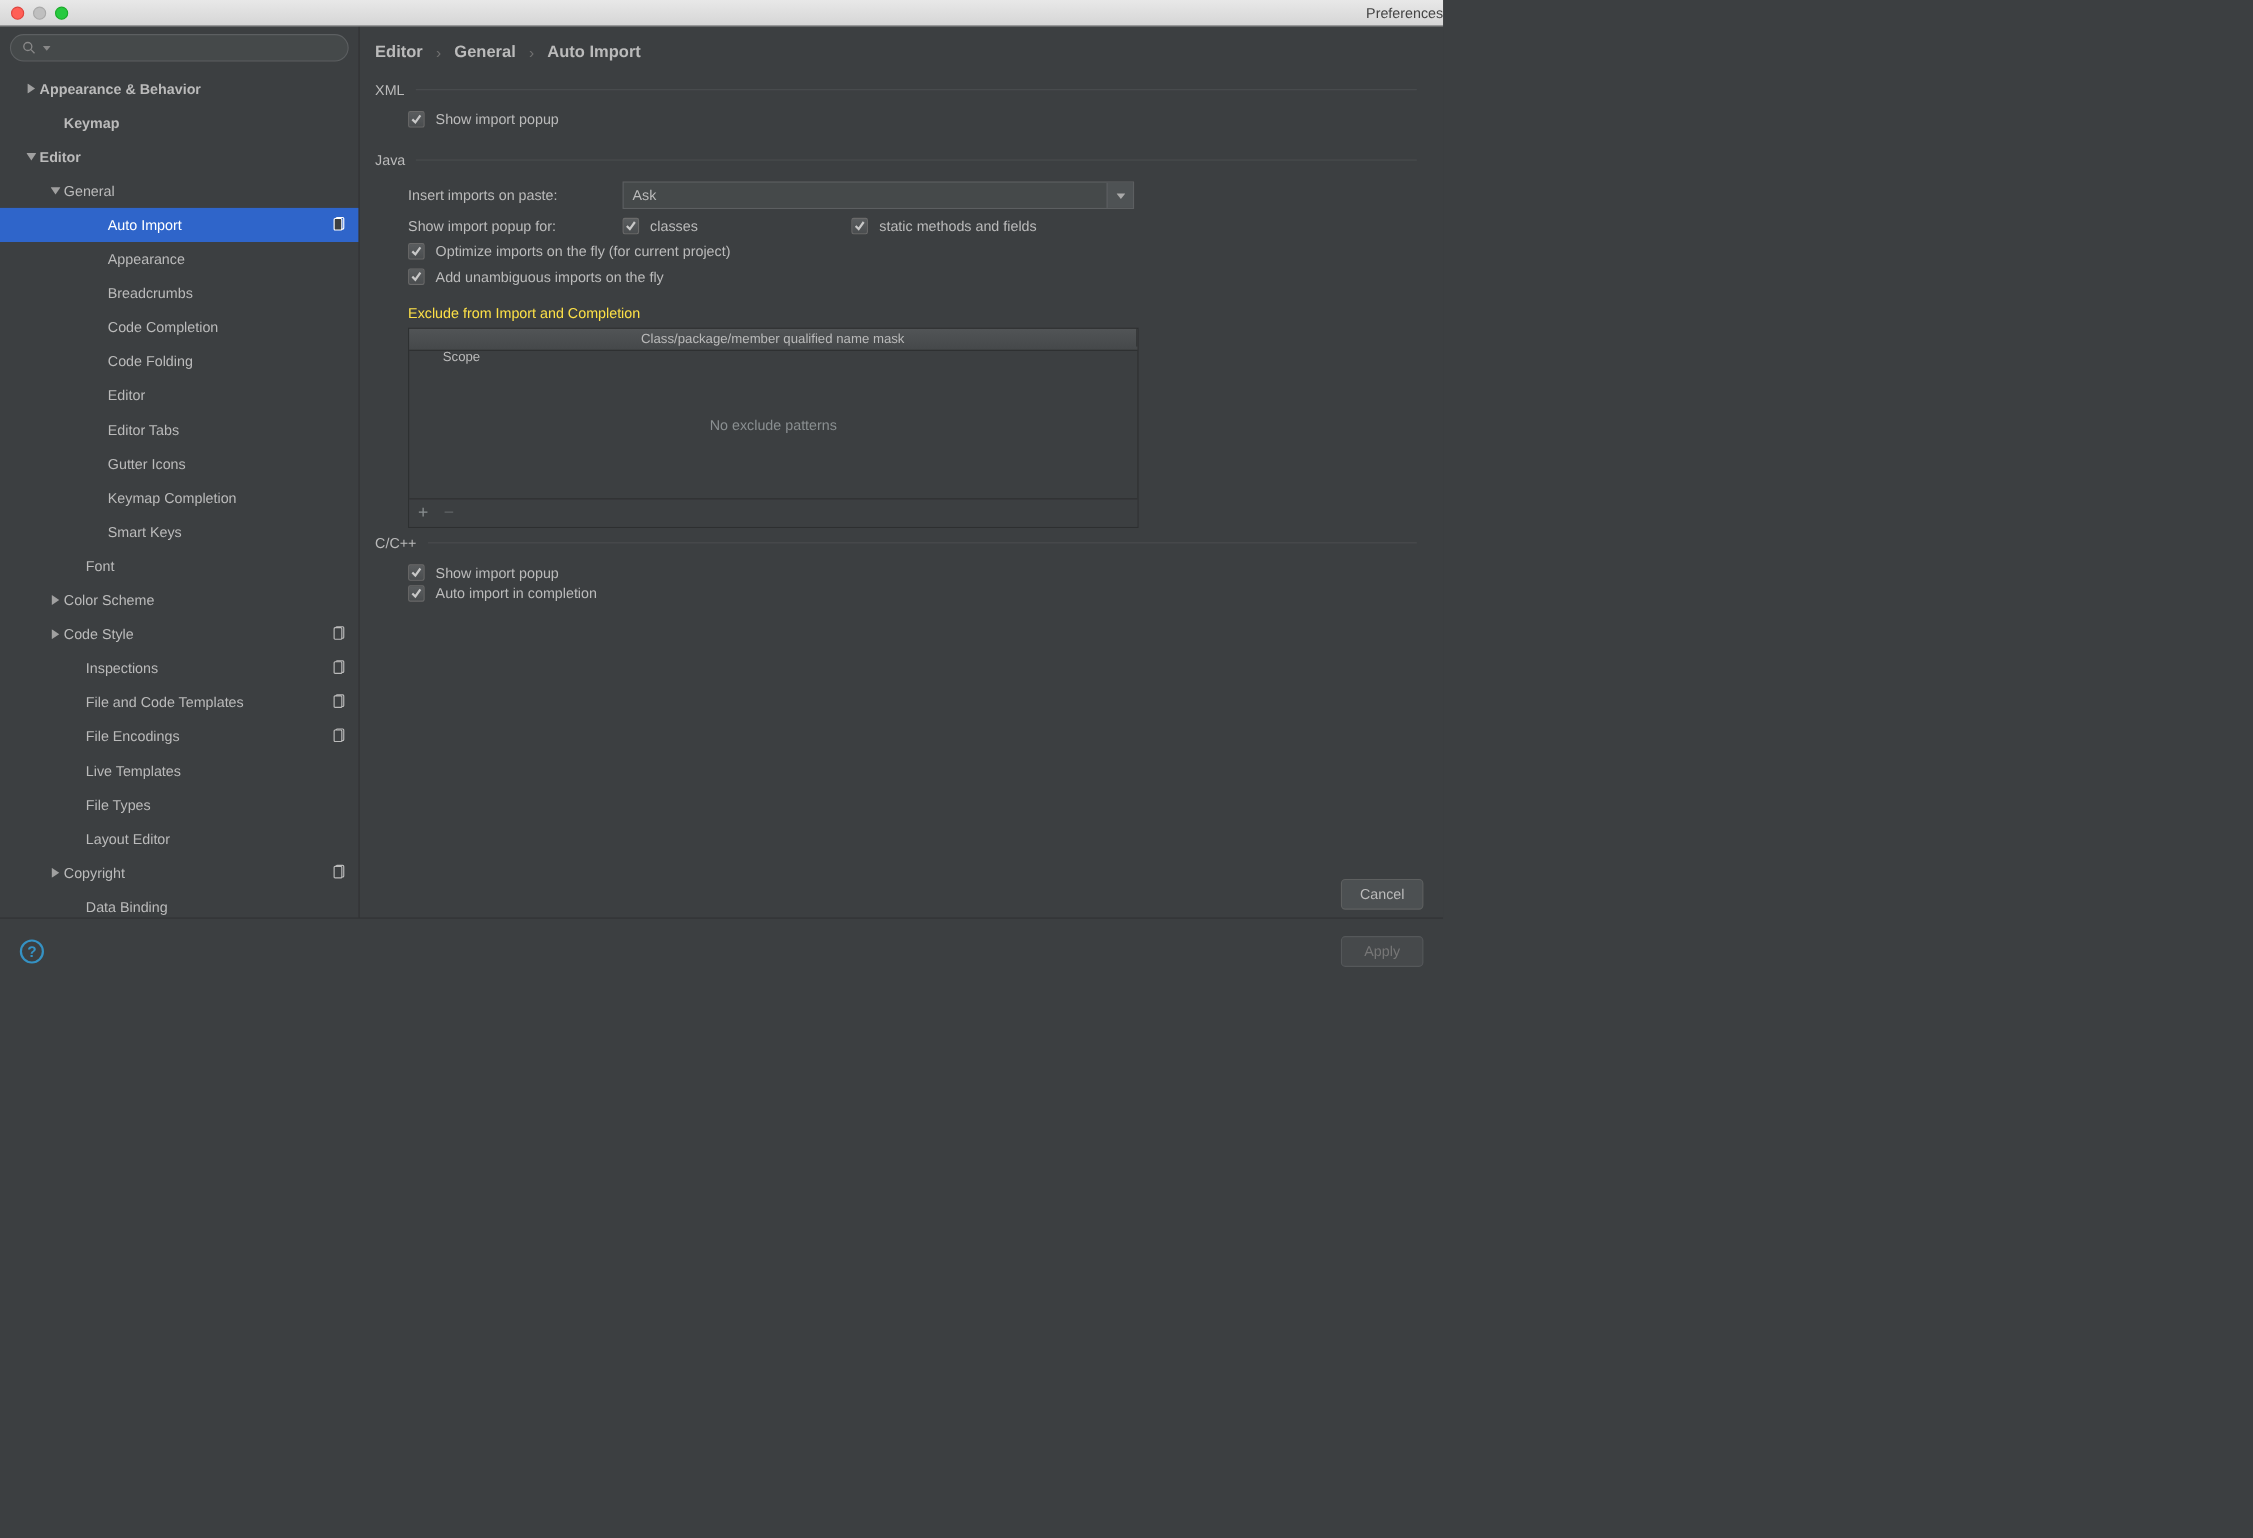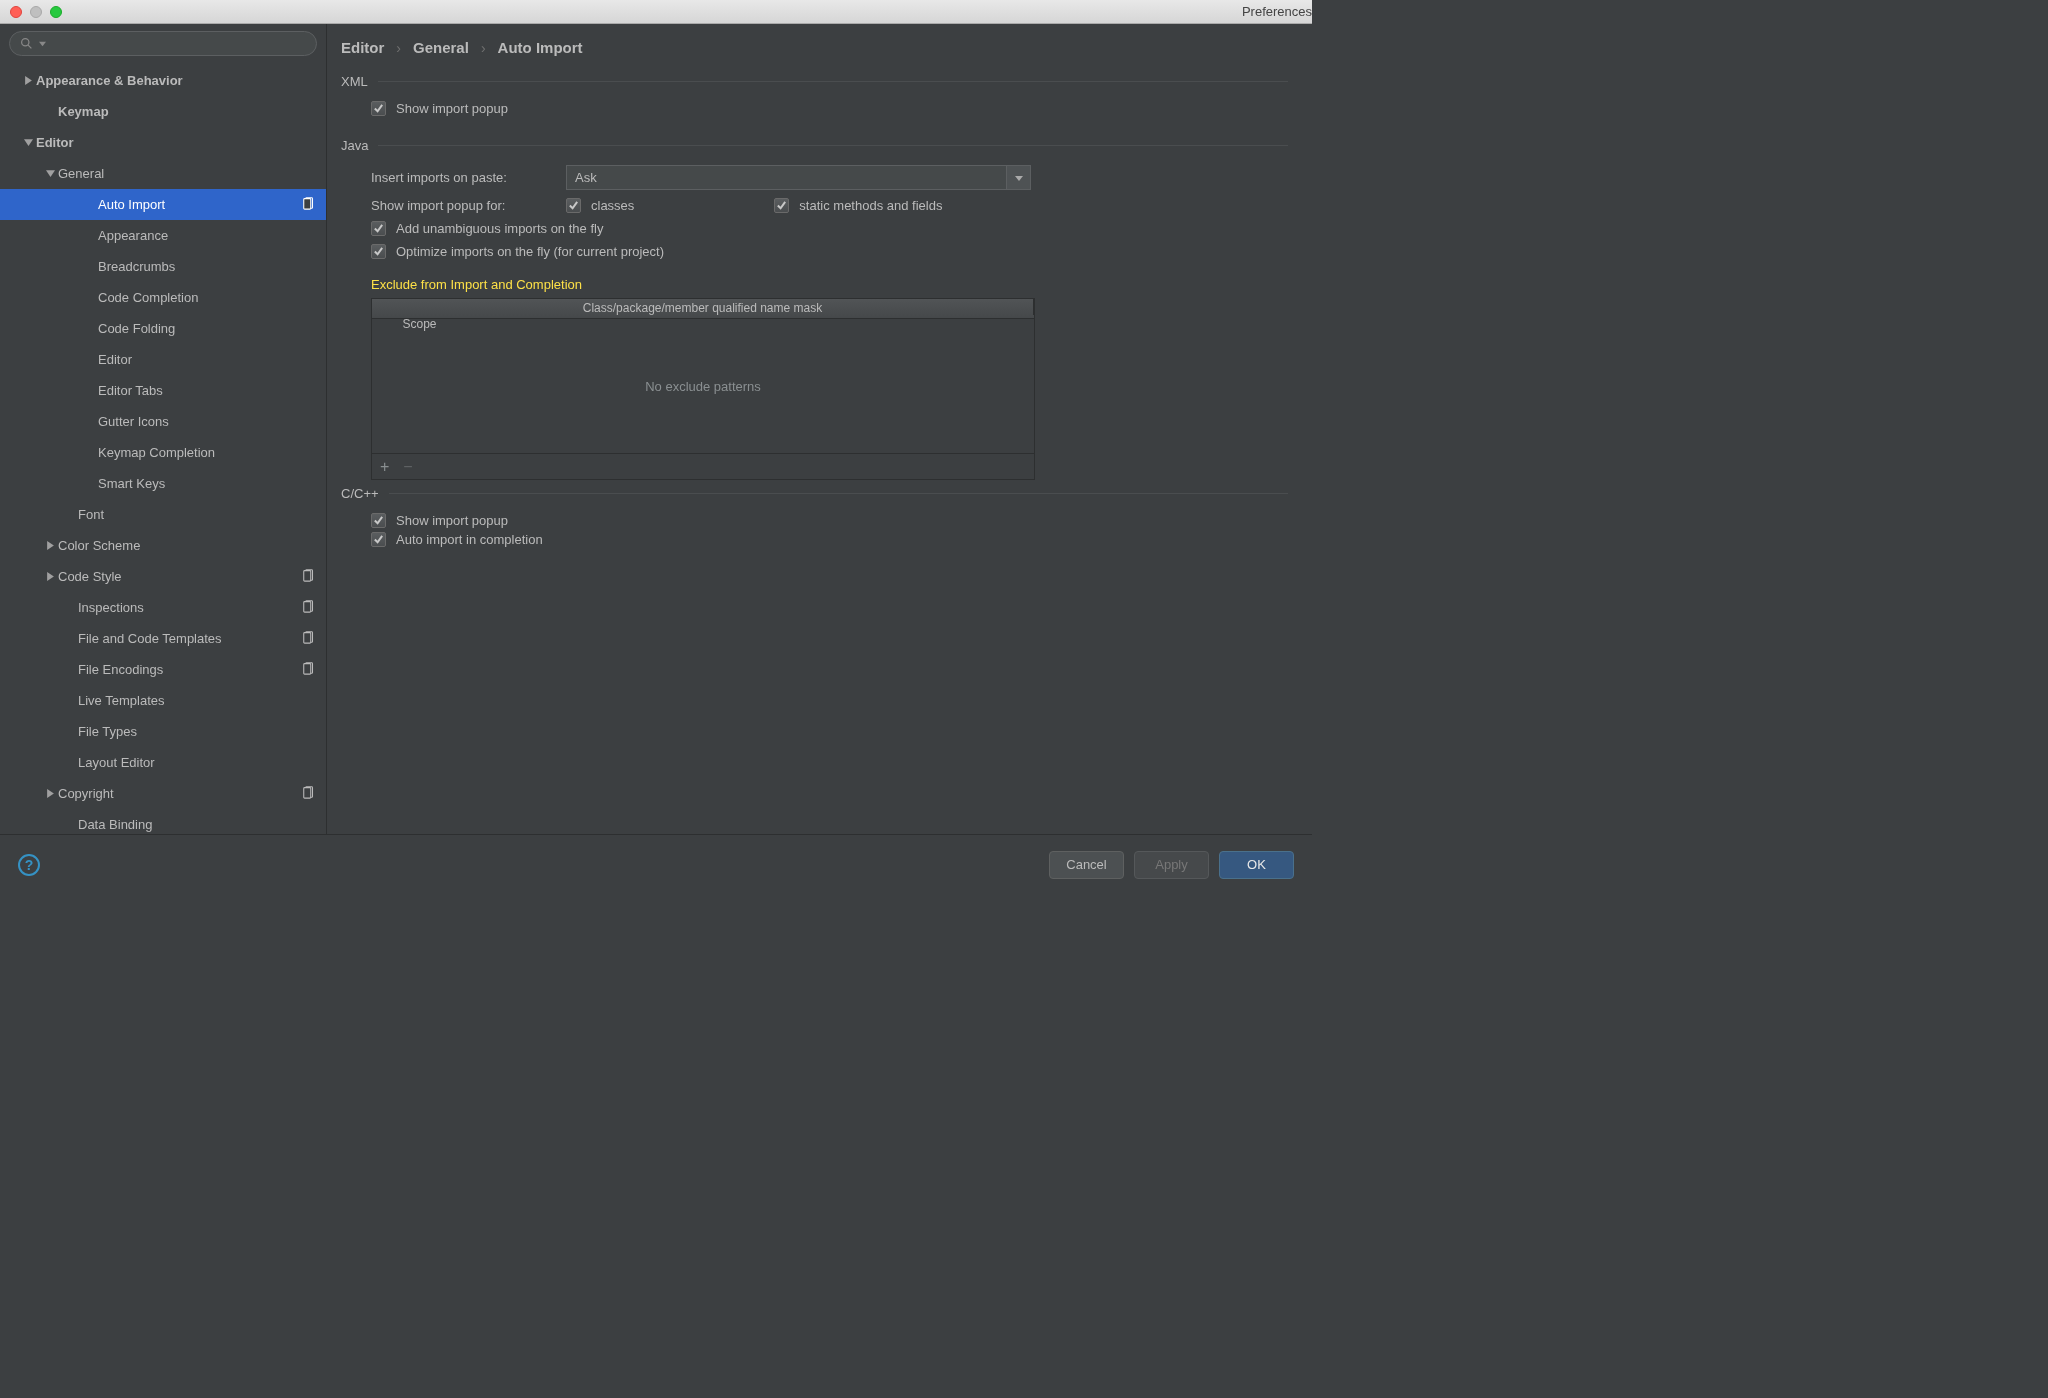--- a/index.html
+++ b/index.html
@@ -61,21 +61,21 @@
   .exclude-cols { display: flex; height: 20px; background: linear-gradient(#515456,#45484a); border-bottom: 1px solid #2d2f30; flex-direction: column; }
   .col-name { flex: 1; text-align: center; color: #bbbbbb; font-size: 12px; border-right: 1px solid #2d2f30; padding-top: 2px; }
   .col-scope { width: 95px; text-align: center; color: #bbbbbb; font-size: 12px; padding-top: 2px; }
   .exclude-body { height: 134px; display: flex; align-items: center; justify-content: center; color: #8a8f91; }
   .exclude-footer { height: 26px; border-top: 1px solid #2d2f30; background: #3c3f41; display: flex; align-items: center; padding: 0 8px; gap: 14px; }
   .exclude-footer .ic { color: #8a8f91; font-size: 16px; line-height: 1; cursor: default; }
   .exclude-footer .ic.dis { opacity: .45; }
   
   .footer { height: 60px; border-top: 1px solid #2d2f30; display: flex; align-items: center; padding: 0 18px; }
   .help { width: 22px; height: 22px; border-radius: 50%; border: 2px solid #3592c4; color: #3592c4; display: flex; align-items: center; justify-content: center; font-weight: bold; font-size: 14px; }
-  .footer-btns { margin-left: auto; display: flex; gap: 10px; }
+  .footer-btns { margin-left: auto; display: flex; gap: 24px; flex-direction: column; }
   .btn { min-width: 75px; height: 28px; border-radius: 4px; display: flex; align-items: center; justify-content: center; font-size: 13px; }
   .btn-normal { background: #4c5052; border: 1px solid #5e6060; color: #bbbbbb; }
   .btn-disabled { background: #46494b; border: 1px solid #55585a; color: #777; }
   .btn-primary { background: #365880; border: 1px solid #4a708b; color: #e8e8e8; }
 </style>
 </head>
 <body>
 
 <div class="titlebar">
   <div class="traffic">
@@ -331,29 +331,29 @@
           </div>
         <span class="inline-label">static methods and fields</span>
       </div>
     </div>
     <div class="form-row">
       <div class="checkbox checked">
           <svg viewBox="0 0 12 12">
             <polyline points="2,6 5,9 10,2"></polyline>
           </svg>
         </div>
+      <span class="inline-label">Optimize imports on the fly (for current project)</span>
+    </div>
+    <div class="form-row">
+      <div class="checkbox checked">
+          <svg viewBox="0 0 12 12">
+            <polyline points="2,6 5,9 10,2"></polyline>
+          </svg>
+        </div>
       <span class="inline-label">Add unambiguous imports on the fly</span>
-    </div>
-    <div class="form-row">
-      <div class="checkbox checked">
-          <svg viewBox="0 0 12 12">
-            <polyline points="2,6 5,9 10,2"></polyline>
-          </svg>
-        </div>
-      <span class="inline-label">Optimize imports on the fly (for current project)</span>
     </div>
 
     <div class="exclude-header">Exclude from Import and Completion</div>
     <div class="exclude-box">
       <div class="exclude-cols">
         <div class="col-name">Class/package/member qualified name mask</div>
         <div class="col-scope">Scope</div>
       </div>
       <div class="exclude-body">No exclude patterns</div>
       <div class="exclude-footer">

